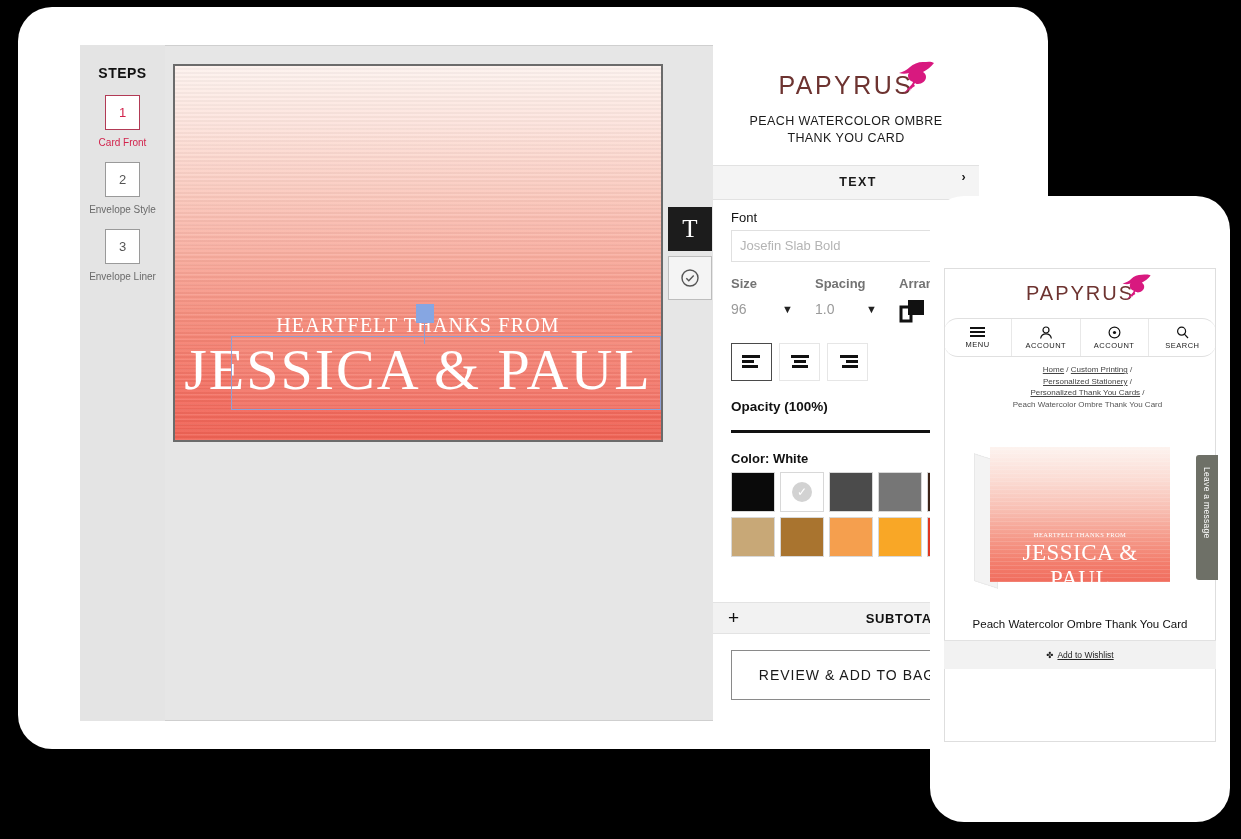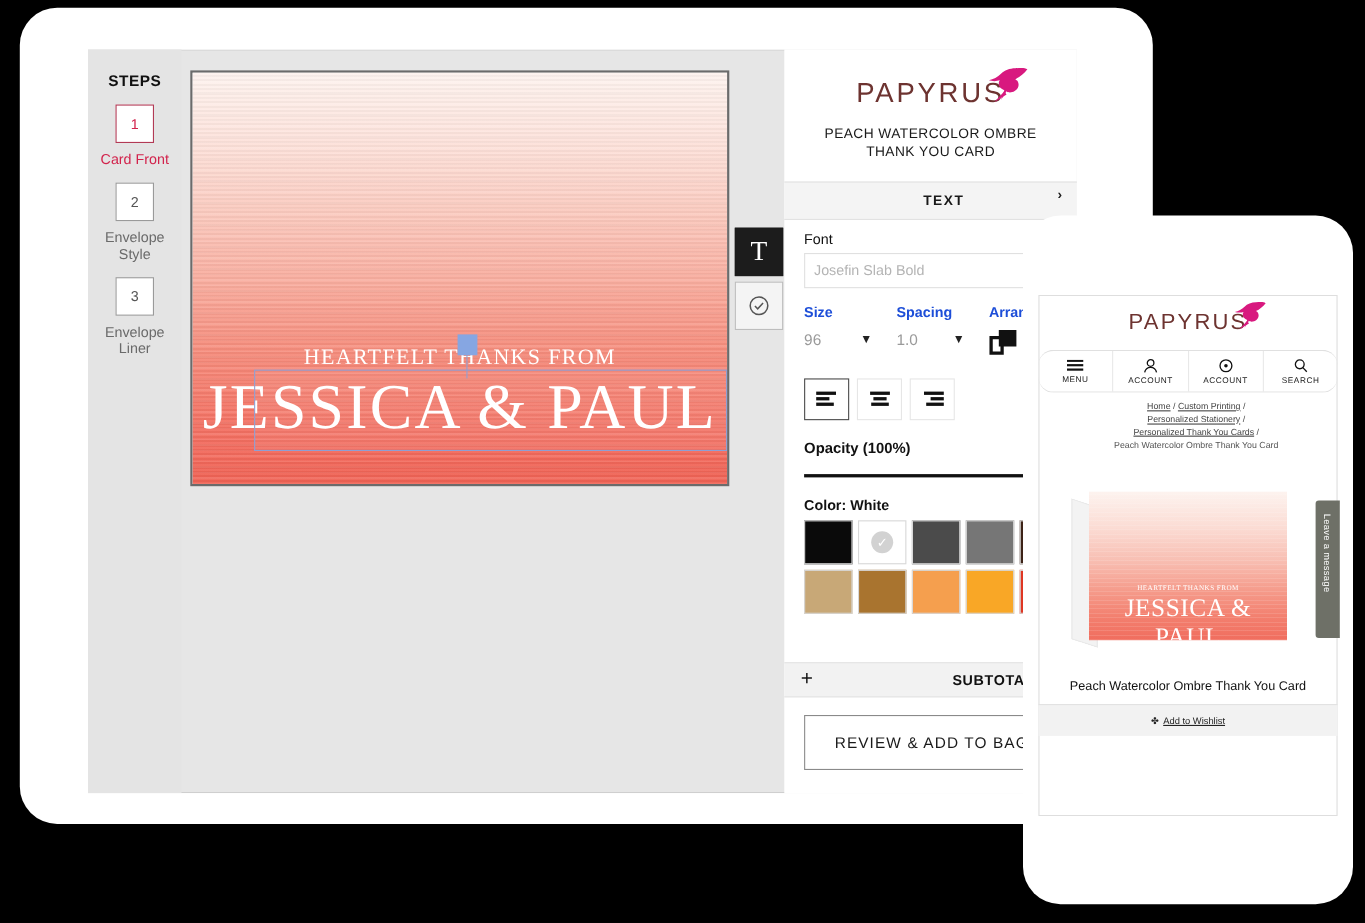--- a/index.html
+++ b/index.html
@@ -13,21 +13,21 @@
           background:#e6e6e6;box-shadow:inset 0 0 0 1px #cfcfcf;}
 
   
   #steps{position:absolute;left:0;top:0;width:85px;height:676px;background:#e4e4e4;}
   .steps-title{font-size:14px;font-weight:bold;color:#111;letter-spacing:.5px;
                text-align:center;margin-top:20px;}
   .step{margin-top:14px;text-align:center;}
   .step-box{width:33px;height:33px;margin:0 auto;background:#fff;border:1px solid #9a9a9a;
             font-size:13px;line-height:33px;color:#555;}
   .step.active .step-box{border-color:#b23a55;color:#d2234c;}
-  .step-label{font-size:13px;color:#6a6a6a;margin-top:7px;}
+  .step-label{font-size:10px;color:#6a6a6a;margin-top:7px;}
   .step.active .step-label{color:#d2234c;}
 
   
   #canvas-wrap{position:absolute;left:93px;top:19px;width:490px;height:378px;
                border:2px solid #6b6b6b;box-sizing:border-box;overflow:hidden;}
   #card-art{position:absolute;inset:0;
      background:
        repeating-linear-gradient(0deg, rgba(255,255,255,.05) 0 2px, rgba(0,0,0,.03) 2px 4px),
        linear-gradient(180deg,#fdf2ee 0%,#fde3dc 16%,#fbcdc2 32%,#f9aea0 50%,#f68f7f 66%,#f4796a 80%,#f26a5d 92%,#ef6254 100%);
   }
@@ -64,21 +64,21 @@
              border-bottom:1px solid #e2e2e2;display:flex;align-items:center;justify-content:center;
              position:relative;padding-left:24px;}
   .sect-head span{font-size:12.5px;letter-spacing:1.4px;color:#1a1a1a;font-weight:600;}
   .sect-arrow{position:absolute;right:12px;top:4px;font-size:21px;font-weight:bold;color:#111;}
   .fld{padding:0 18px;}
   .fld-label{font-size:13px;font-weight:normal;color:#111;margin-top:10px;}
   .fld-input{margin-top:5px;height:30px;border:1px solid #e0e0e0;background:#fff;
              display:flex;align-items:center;padding-left:8px;font-size:13px;color:#b4b4b4;}
   .row3{display:flex;margin-top:14px;padding:0 18px;}
   .col{margin-right:22px;}
-  .col-label{font-size:13px;font-weight:bold;color:#1d4ed8;}
+  .col-label{font-size:13px;font-weight:bold;color:#737373;}
   .sel{margin-top:5px;border:1px solid #eee;border-width:0 0 0 0;display:flex;align-items:center;
        width:62px;height:26px;font-size:14px;color:#9a9a9a;}
   .sel .caret{margin-left:auto;color:#222;font-size:11px;}
   .arrange-icons{display:flex;margin-top:6px;}
   .align-row{display:flex;padding:0 18px;margin-top:14px;}
   .align-btn{width:41px;height:38px;border:1px solid #e6e6e6;margin-right:7px;
              display:flex;align-items:center;justify-content:center;box-sizing:border-box;}
   .align-btn.sel-on{border:1px solid #4a4a4a;}
   .op-label{font-size:13.5px;font-weight:bold;color:#111;margin-top:18px;padding:0 18px;}
   .slider{margin:16px 18px 0;height:3px;background:#111;position:relative;}

